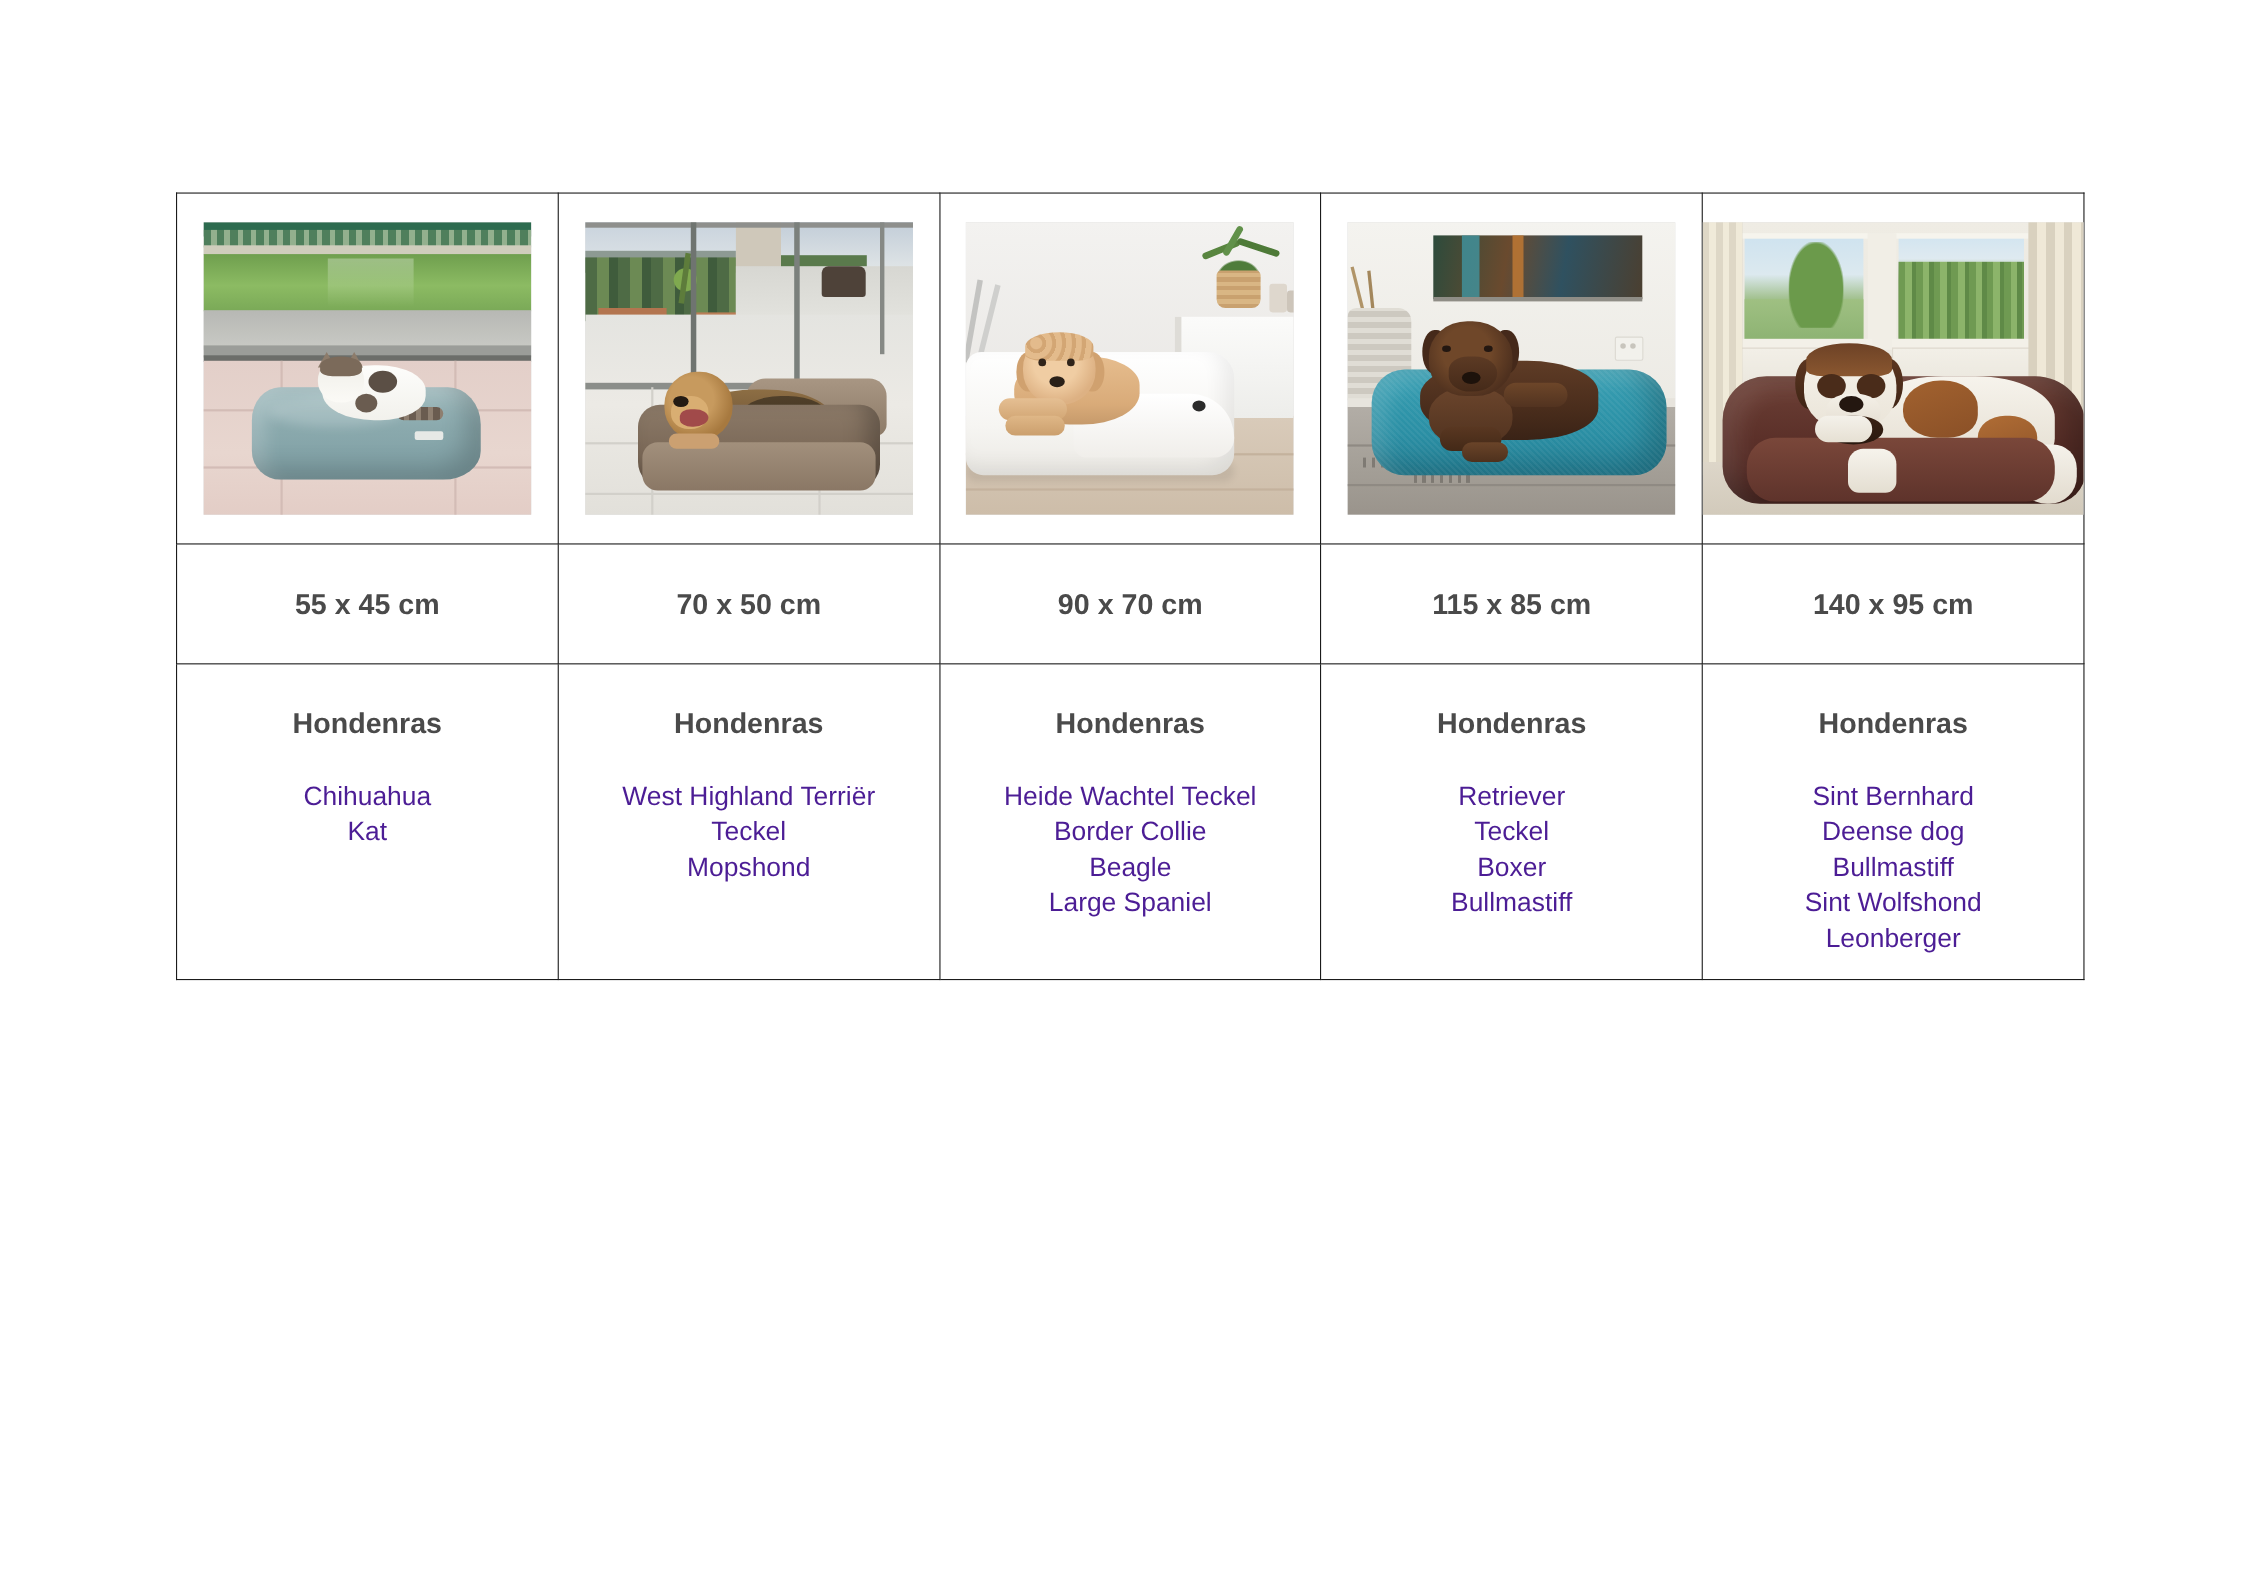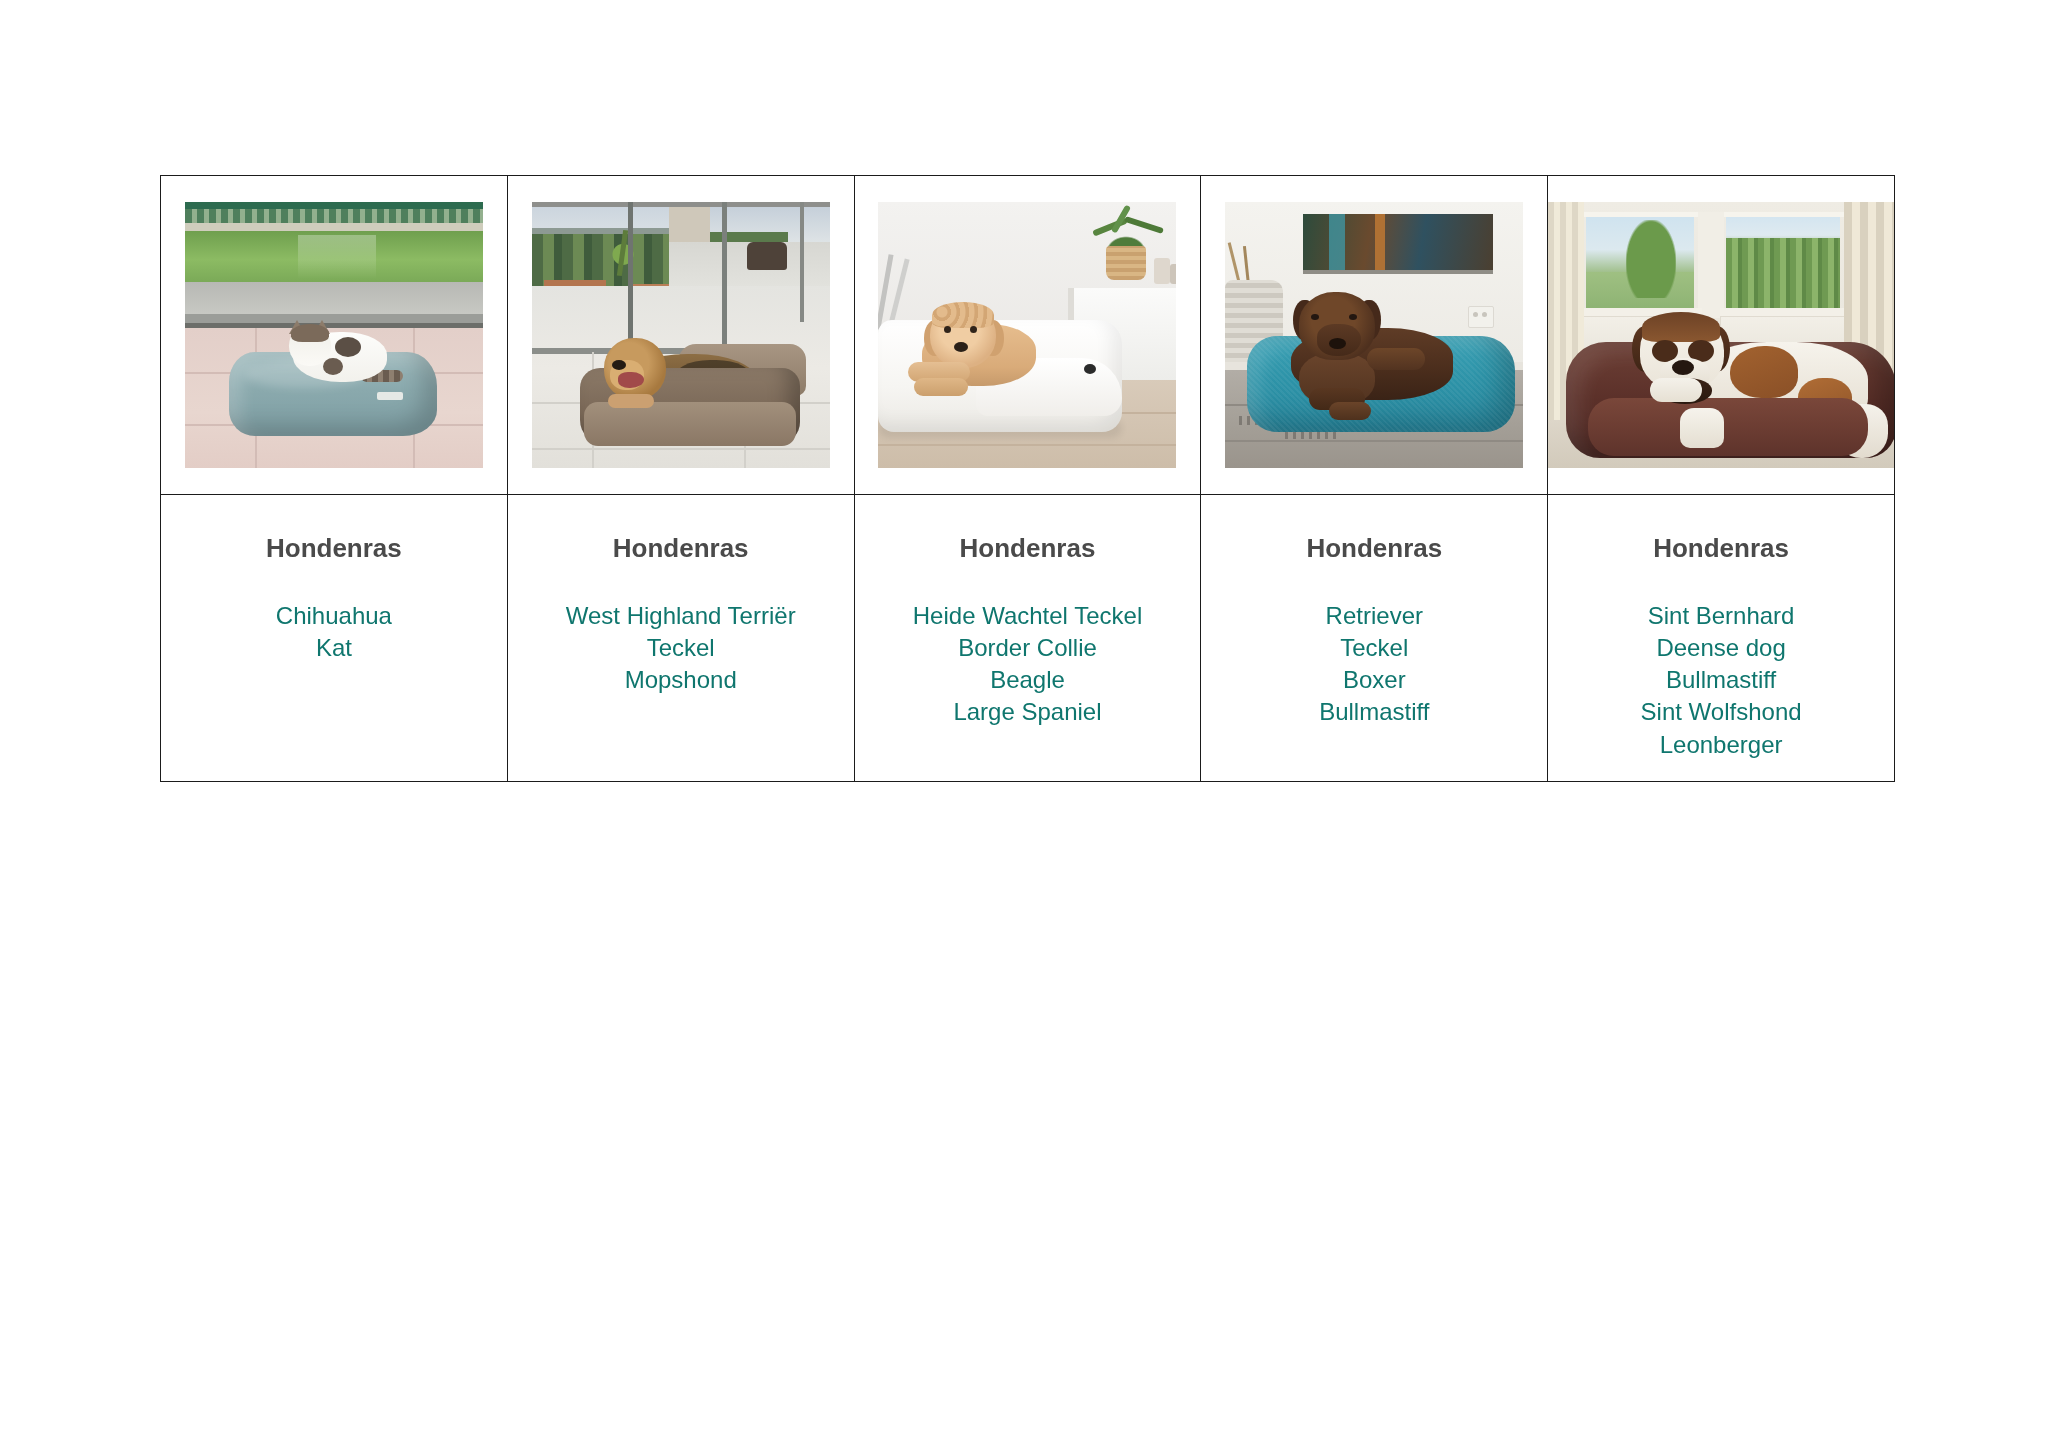--- a/index.html
+++ b/index.html
@@ -356,21 +356,21 @@
     padding-top: 38px;
   }
   .breed-title {
     font-size: 26px;
     font-weight: bold;
     color: #4a4a4a;
     margin-bottom: 36px;
   }
   .breed-list {
     font-size: 24px;
-    color: #0f766e;
+    color: #4c1d95;
     line-height: 1.34;
   }
   .breed-item { display: block; }
 </style>
 </head>
 <body>
 
 <div class="page">
 
   <table class="size-table">
@@ -559,20 +559,37 @@
             <div class="p5-dogsnout"></div>
                 <div class="p5-dognose"></div>
             <div class="p5-dogjowl"></div>
             <div class="p5-dogpaw2"></div>
                 <div class="p5-dogpaw1"></div>
           </div>
         </div>
       </td>
     </tr>
 
+    <tr class="dim-row">
+      <td>
+        <div class="dim-label">55 x 45 cm</div>
+      </td>
+      <td>
+        <div class="dim-label">70 x 50 cm</div>
+      </td>
+      <td>
+        <div class="dim-label">90 x 70 cm</div>
+      </td>
+      <td>
+        <div class="dim-label">115 x 85 cm</div>
+      </td>
+      <td>
+        <div class="dim-label">140 x 95 cm</div>
+      </td>
+    </tr>
 
     <tr class="breed-row">
       <td>
         <div class="breed-inner">
           <div class="breed-title">Hondenras</div>
           <div class="breed-list">
                 <span class="breed-item">Chihuahua</span>
                 <span class="breed-item">Kat</span>
               </div>
         </div>

